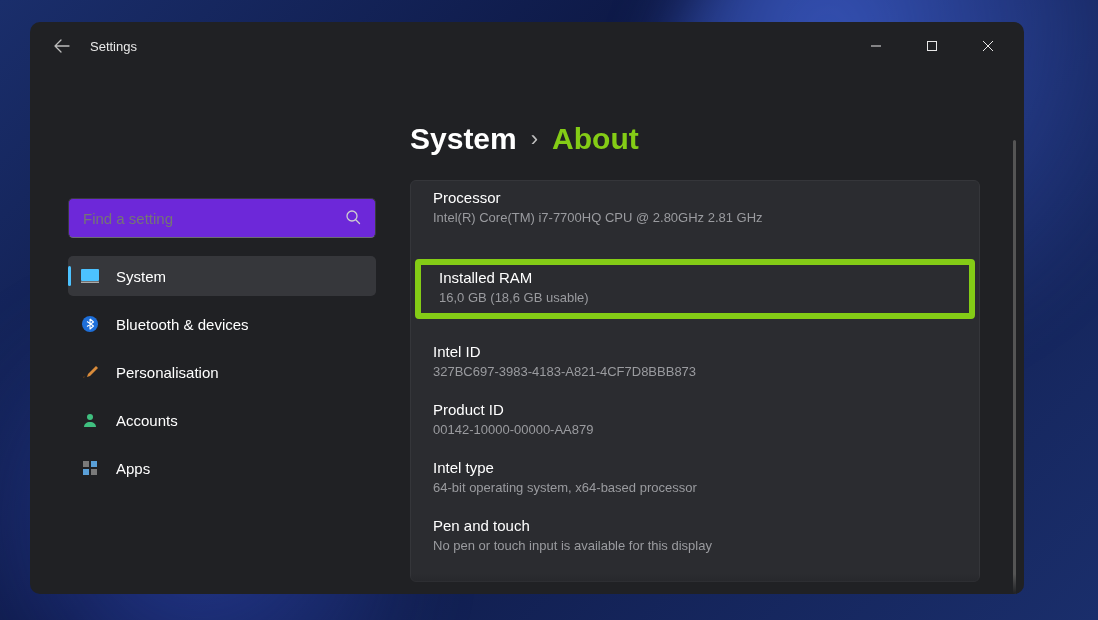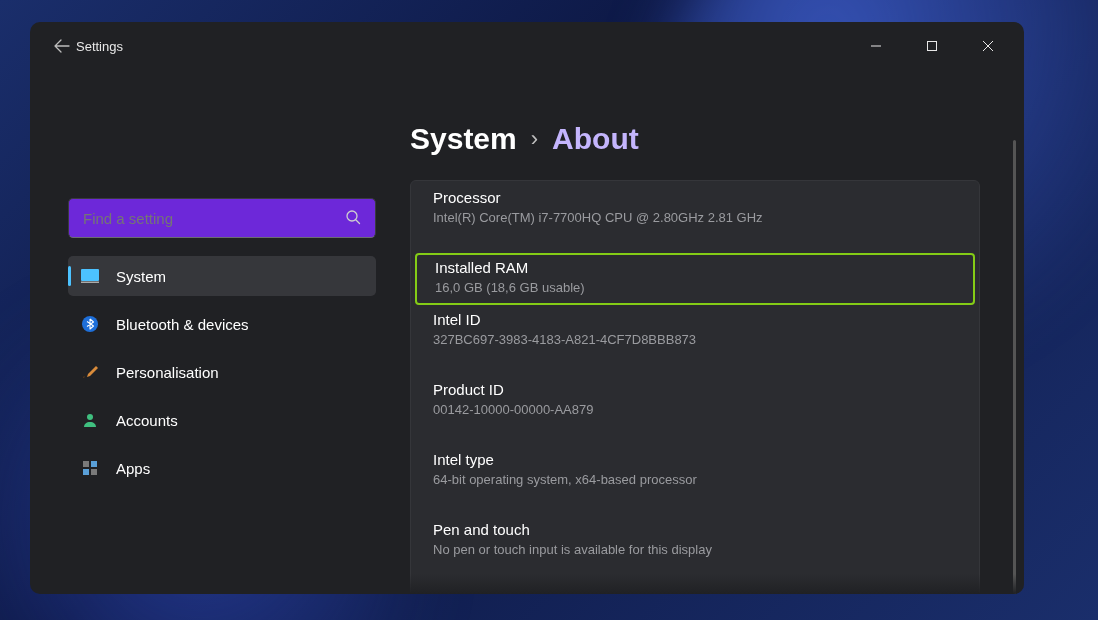--- a/index.html
+++ b/index.html
@@ -43,21 +43,21 @@
     display: flex;
     align-items: center;
     padding: 0 12px 0 18px;
     color: #e8e8e8;
   }
   .back-btn {
     width: 28px; height: 28px;
     display: flex; align-items: center; justify-content: center;
     color: #bdbdbd;
   }
-  .title-text { font-size: 13px; margin-left: 0; color: #e8e8e8; }
+  .title-text { font-size: 13px; margin-left: 14px; color: #e8e8e8; }
   .win-controls { margin-left: auto; display: flex; gap: 28px; padding-right: 10px; }
   .win-btn { width: 28px; height: 28px; display:flex; align-items:center; justify-content:center; color:#e8e8e8; }
 
   .content {
     flex: 1;
     display: flex;
     overflow: hidden;
   }
   .sidebar {
     width: 350px;
@@ -130,38 +130,38 @@
   .breadcrumb {
     display: flex;
     align-items: center;
     margin-top: 52px;
     margin-bottom: 24px;
     font-size: 30px;
     font-weight: 600;
   }
   .breadcrumb .parent { color: #ffffff; }
   .breadcrumb .sep { margin: 0 14px; color: #bfbfbf; font-size: 22px; font-weight: 400; }
-  .breadcrumb .current { color: #c4b5fd; }
+  .breadcrumb .current { color: #84cc16; }
 
   .panel {
     background: #2b2c30;
     border: 1px solid #35363a;
     border-radius: 6px;
     padding: 2px 0 12px 0;
     width: 570px;
   }
   .spec-row {
-    padding: 6px 22px 14px 22px;
+    padding: 6px 22px 2px 22px;
   }
   .spec-label { font-size: 15px; color: #ffffff; margin-bottom: 4px; }
   .spec-value { font-size: 13px; color: #9a9b9f; margin-bottom: 14px; }
   .highlight {
-    border: 2px solid #84cc16;
+    border: 6px solid #84cc16;
     border-radius: 4px;
-    margin: 0 4px;
+    margin: 18px 4px;
     padding: 4px 18px 0px 18px;
   }
   .highlight .spec-value { margin-bottom: 8px; }
 
   .fade-bottom {
     position: absolute;
     left: 0; right: 0; bottom: 0;
     height: 20px;
     background: linear-gradient(to bottom, transparent, #202124);
     pointer-events: none;

